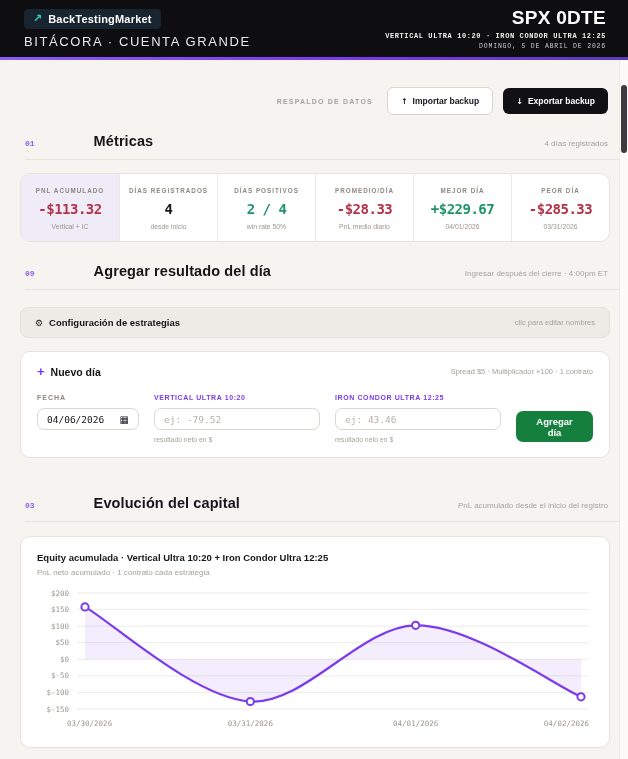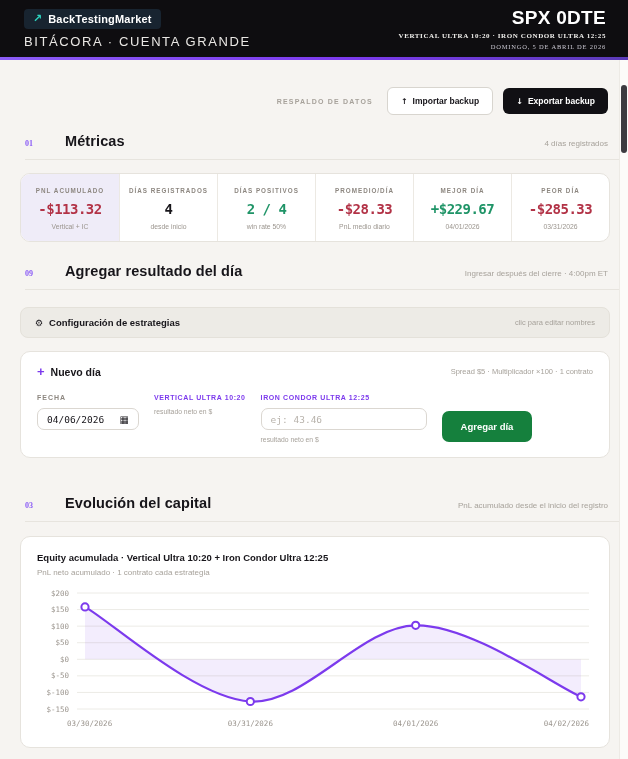--- a/index.html
+++ b/index.html
@@ -1,21 +1,21 @@
 <!DOCTYPE html>
 <html><head>
 <meta charset="utf-8">
 <style>
   * { margin:0; padding:0; box-sizing:border-box; }
   html,body { width:628px; height:759px; overflow:hidden; }
   body {
     font-family:"Liberation Sans", sans-serif;
     background:#f6f4f1; color:#17151a; position:relative;
   }
-  .mono { font-family:Liberation Serif, serif; }
+  .mono { font-family:Liberation Mono, monospace; }
 
   
   header {
     height:57px; background:#0e0d10; display:flex; align-items:center;
     justify-content:space-between; padding:0 22px 0 24px;
   }
   .logo-box {
     display:inline-flex; align-items:center; gap:6px;
     background:#182430; border-radius:4px; padding:4px 9px;
   }
@@ -33,21 +33,21 @@
   .backup-row {
     display:flex; align-items:center; justify-content:flex-end; gap:10px;
     margin:27px 20px 0 20px;
   }
   .backup-label { font-size:7px; font-weight:bold; letter-spacing:1.2px; color:#a7a29b; margin-right:4px; }
   .btn { border:none; cursor:pointer; border-radius:6px; font-weight:bold; font-size:8.5px; padding:8px 13px; display:inline-flex; align-items:center; gap:5px; font-family:"Liberation Sans", sans-serif; }
   .btn .icn { font-family:"DejaVu Sans", sans-serif; font-size:8px; }
   .btn.ghost { background:#ffffff; color:#17151a; border:1px solid #d8d5cf; }
   .btn.solid { background:#111014; color:#ffffff; }
 
-  .sec-head { display:flex; align-items:baseline; margin:18px 20px 0 25px; }
+  .sec-head { display:flex; align-items:baseline; margin:18px 20px 0 25px;gap:27px; }
   .sec-num { color:#8b5cf6; font-size:8px; font-weight:bold; margin-right:14px; }
   .sec-title { font-size:14.5px; font-weight:800; letter-spacing:.1px;padding-left:18px; }
   .sec-right { margin-left:auto; font-size:8px; color:#a7a29b; }
   .divider { border-bottom:1px solid #e7e4de; margin:10px 0 0 25px; }
 
   
   .metrics-card {
     margin:13px 18px 0 20px; background:#ffffff; border:1px solid #e6e3dd;
     border-radius:10px; display:grid; grid-template-columns:repeat(6,1fr); overflow:hidden;
   }
@@ -213,20 +213,23 @@
     <div class="nd-form">
       <div>
         <label class="f-label">FECHA</label>
         <div class="inputbox date-box">
           <input class="mono" type="text" value="04/06/2026" style="">
           <span class="cal-icon">▦</span>
         </div>
       </div>
       <div>
         <label class="f-label purple">VERTICAL ULTRA 10:20</label>
+        <div class="inputbox num-box">
+          <input type="text" placeholder="ej: -79.52" style="">
+        </div>
         <div class="f-helper">resultado neto en $</div>
       </div>
       <div>
         <label class="f-label purple">IRON CONDOR ULTRA 12:25</label>
         <div class="inputbox num-box">
           <input type="text" placeholder="ej: 43.46" style="">
         </div>
         <div class="f-helper">resultado neto en $</div>
       </div>
       <button class="submit-btn">Agregar día</button>

